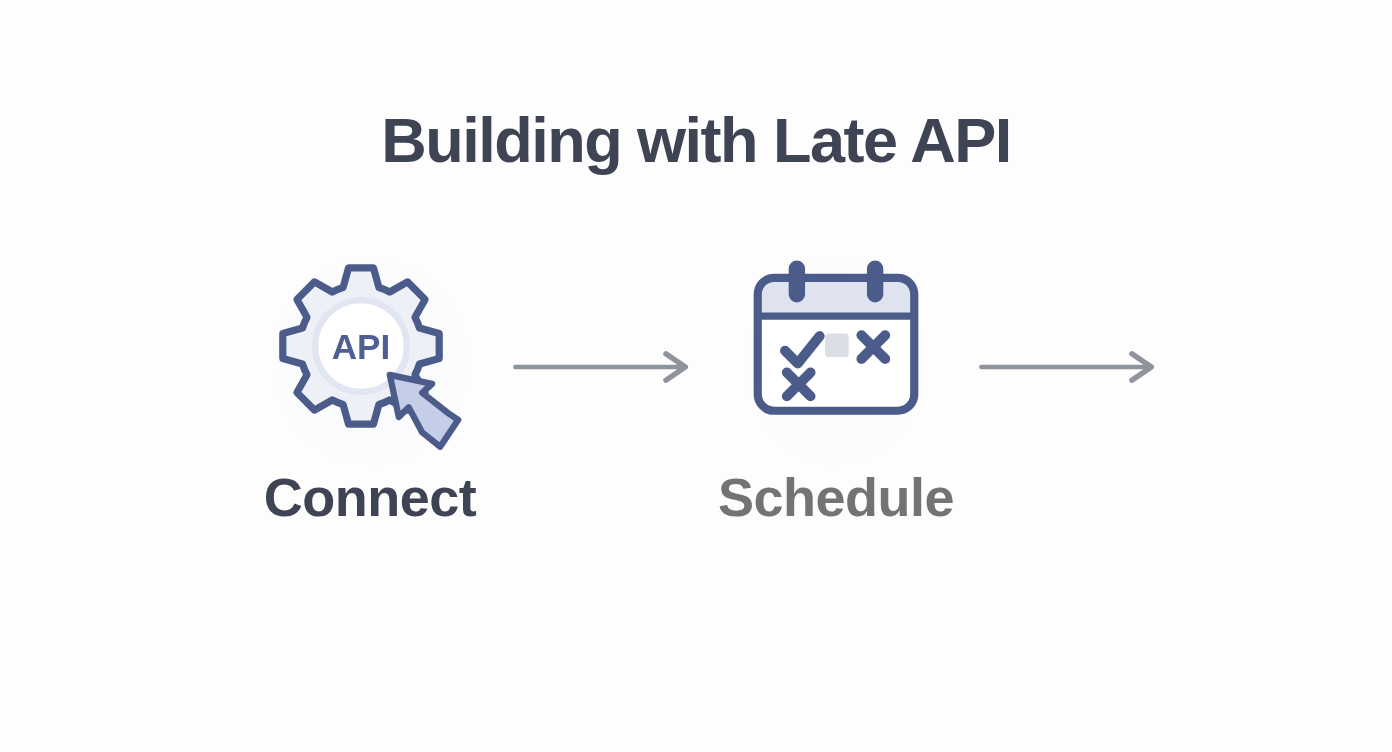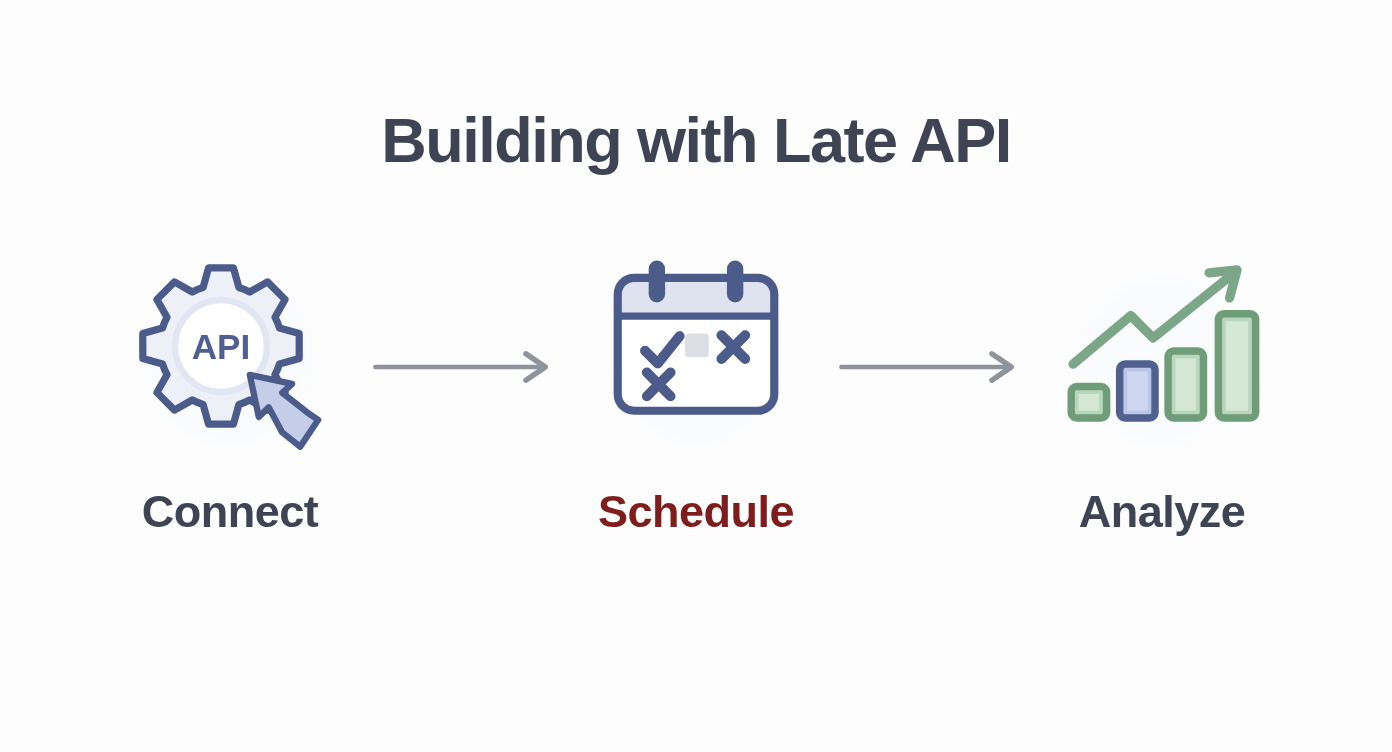--- a/index.html
+++ b/index.html
@@ -34,27 +34,26 @@
     align-items: center;
   }
   .icon-wrap {
     height: 210px;
     display: flex;
     align-items: flex-start;
     justify-content: center;
     background: radial-gradient(closest-side, #fafbfc 70%, rgba(250,251,252,0) 100%);
   }
   .step-label {
-    margin-top: 20px;
-    font-size: 45px;
+    font-size: 54px;
     font-weight: bold;
     letter-spacing: -0.5px;
     color: #3e4454;
   }
-  .step-label.green { color: #7f1d1d; }
+  .step-label.green { color: #737373; }
   .arrow-wrap {
     width: 186px;
     padding-top: 91px;
     display: flex;
     justify-content: center;
   }
 </style>
 </head>
 <body>
 
@@ -122,47 +121,15 @@
       <div class="step-label green">Schedule</div>
     </div>
 
     <div class="arrow-wrap">
       <svg width="186" height="40" viewBox="0 0 210 40">
         <line x1="6" y1="20" x2="192" y2="20" stroke="#8e939c" stroke-width="5" stroke-linecap="round"></line>
         <polyline points="176,5 198,20 176,35" fill="none" stroke="#8e939c" stroke-width="6" stroke-linecap="round" stroke-linejoin="round"></polyline>
       </svg>
     </div>
 
-    <div class="step">
-      <div class="icon-wrap">
-        <svg width="205" height="177" viewBox="0 0 220 190">
-
-          <g>
-            <rect x="12" y="140" width="38" height="34" rx="6" fill="#b9d6bb" stroke="#6f9c79" stroke-width="8"></rect>
-            <rect x="20" y="148" width="22" height="18" fill="#d4e8d5"></rect>
-          </g>
-
-          <g>
-            <rect x="64" y="116" width="38" height="58" rx="6" fill="#b9c6e8" stroke="#50618f" stroke-width="8"></rect>
-            <rect x="72" y="124" width="22" height="42" fill="#cdd7f0"></rect>
-          </g>
-
-          <g>
-            <rect x="116" y="102" width="38" height="72" rx="6" fill="#b9d6bb" stroke="#6f9c79" stroke-width="8"></rect>
-            <rect x="124" y="110" width="22" height="56" fill="#d4e8d5"></rect>
-          </g>
-
-          <g>
-            <rect x="170" y="62" width="40" height="112" rx="6" fill="#b9d6bb" stroke="#6f9c79" stroke-width="8"></rect>
-            <rect x="178" y="70" width="24" height="96" fill="#d4e8d5"></rect>
-          </g>
-
-          <g>
-            <polyline points="14,116 76,64 100,88 186,19" fill="none" stroke="#7ba687" stroke-width="10" stroke-linecap="round" stroke-linejoin="round"></polyline>
-            <polyline points="160,18 190,15 182,45" fill="none" stroke="#7ba687" stroke-width="10" stroke-linecap="round" stroke-linejoin="round"></polyline>
-          </g>
-        </svg>
-      </div>
-      <div class="step-label">Analyze</div>
-    </div>
 
   </div>
 </div>
 
 </body></html>

